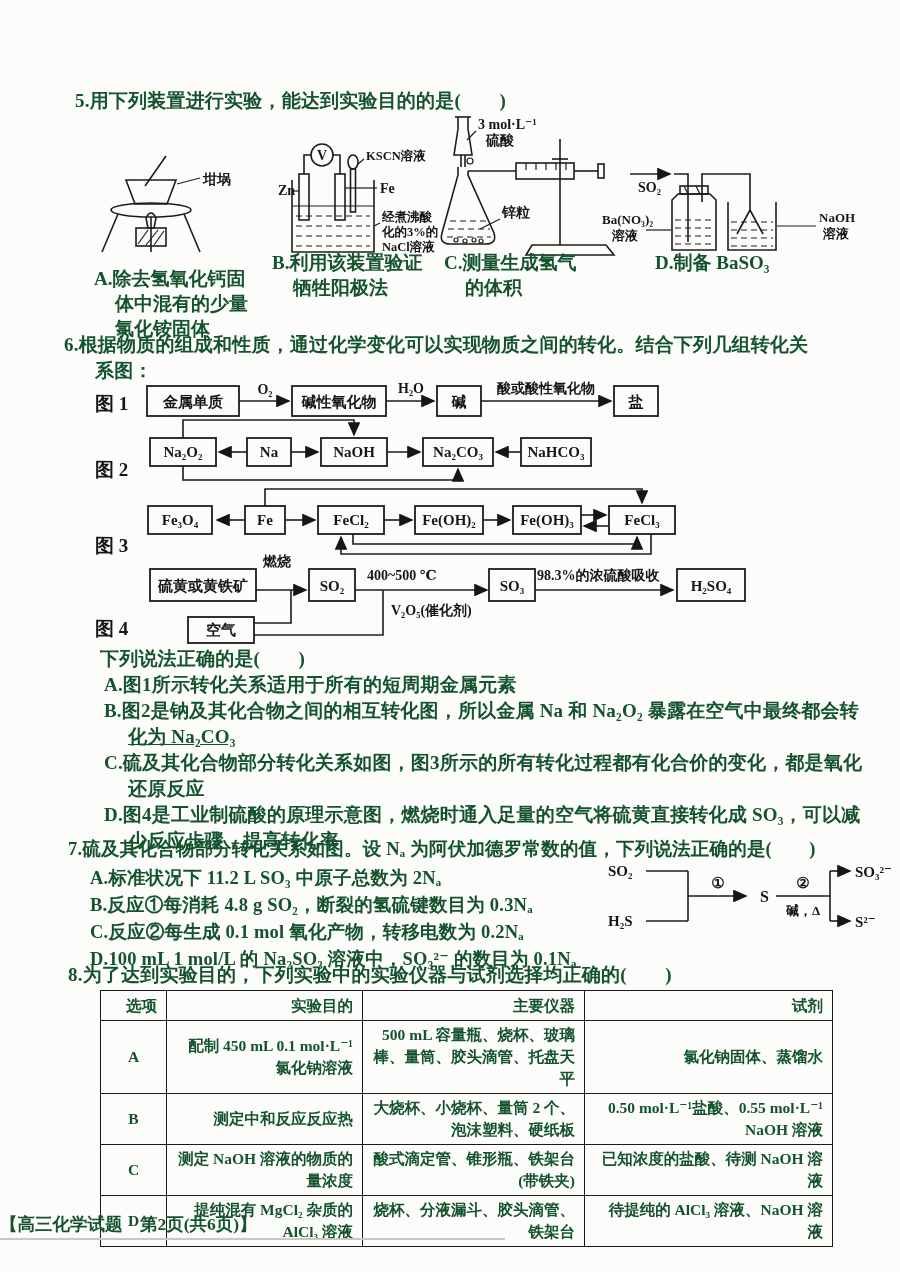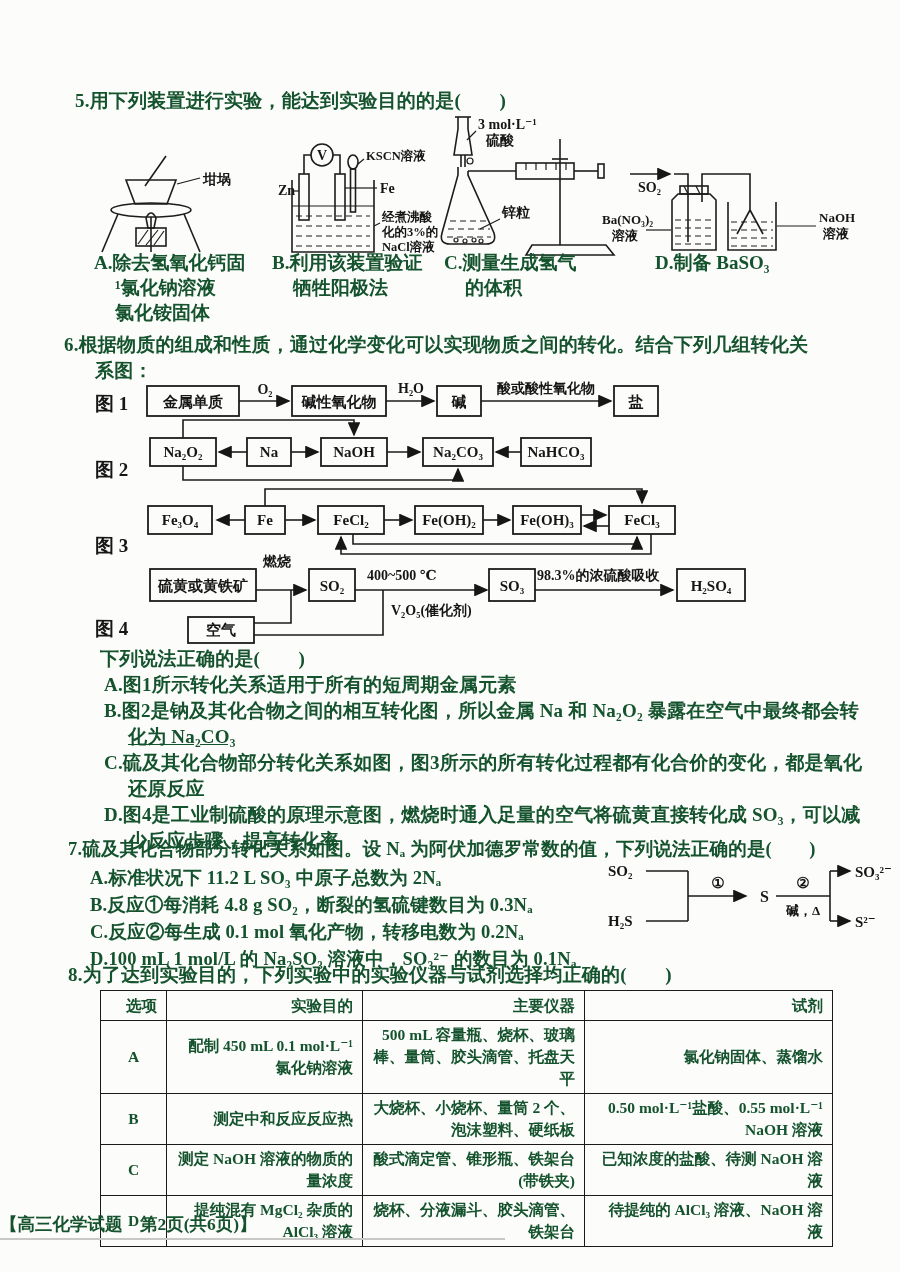--- a/index.html
+++ b/index.html
@@ -163,23 +163,23 @@
       <line class="dash" x1="131" y1="88" x2="173" y2="88"></line>
     </g>
     <line class="thin" x1="46" y1="72" x2="71" y2="72"></line>
     <text class="al" x="2" y="66" style="font-size:13px">Ba(NO₃)₂</text>
     <text class="al" x="12" y="82" style="font-size:13px">溶液</text>
     <line class="thin" x1="177" y1="68" x2="216" y2="68"></line>
     <text class="al" x="219" y="64" style="font-size:13px">NaOH</text>
     <text class="al" x="223" y="80" style="font-size:13px">溶液</text>
   </svg>
 
-  <div class="cap" style="left:94px;  top:250px;">
+  <div class="cap" style="left:94px;  top:266px;">
     <span>A.除去氢氧化钙固</span>
-    <span class="ind">¹氯化钠溶液</span>
+    <span class="ind">体中混有的少量</span>
     <span class="ind">氯化铵固体</span>
   </div>
   <div class="cap" style="left:272px; top:250px;">
     <span>B.利用该装置验证</span>
     <span class="ind">牺牲阳极法</span>
   </div>
   <div class="cap" style="left:444px; top:250px;">
     <span>C.测量生成氢气</span>
     <span class="ind">的体积</span>
   </div>

